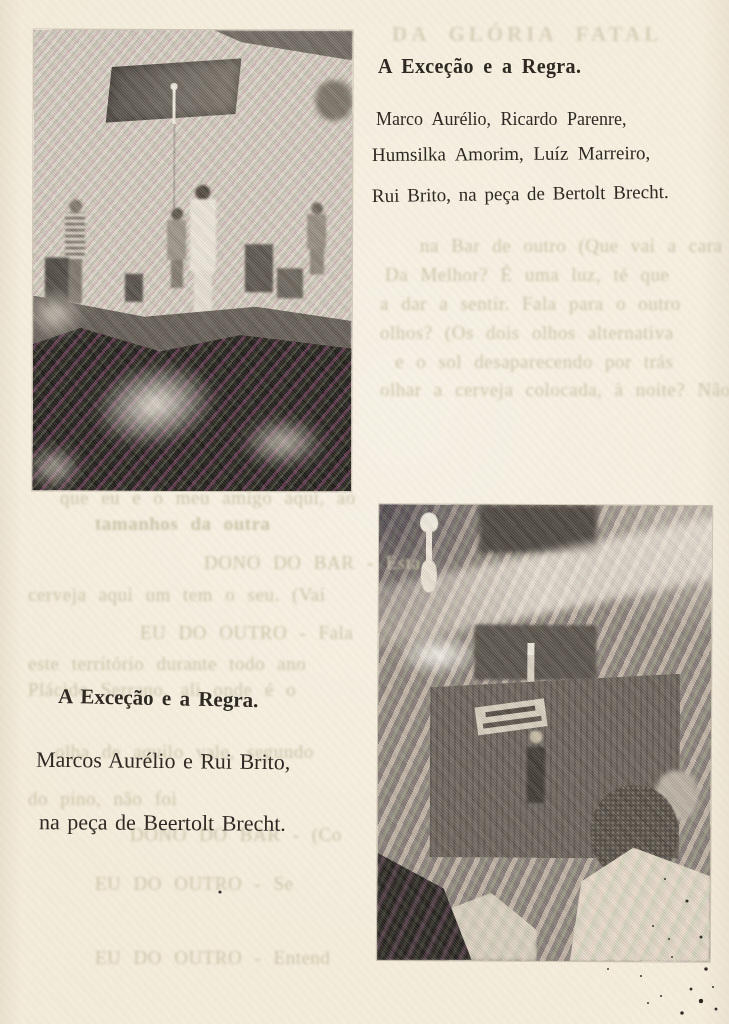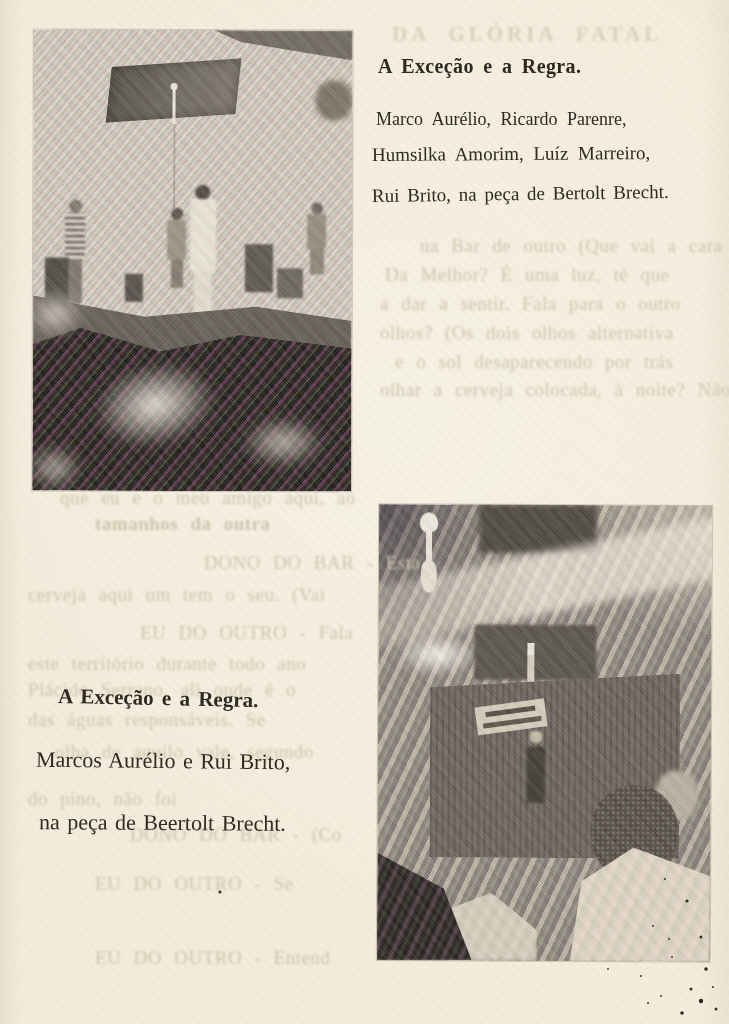--- a/index.html
+++ b/index.html
@@ -155,21 +155,20 @@
   <div class="ghost gr3">olhos? (Os dois olhos alternativa</div>
   <div class="ghost gr4">e o sol desaparecendo por trás</div>
   <div class="ghost gr5">olhar a cerveja colocada, à noite? Não</div>
   <div class="ghost gl0">que eu e o meu amigo aqui, ao</div>
   <div class="ghost gl1">tamanhos da outra</div>
   <div class="ghost gl2">DONO DO BAR - Esta</div>
   <div class="ghost gl3">cerveja aqui um tem o seu. (Vai</div>
   <div class="ghost gl4">EU DO OUTRO - Fala</div>
   <div class="ghost gl5">este território durante todo ano</div>
   <div class="ghost gl6">Plácido Serrano, ali onde é o</div>
-  <div class="ghost gl7">das águas responsáveis. Se</div>
   <div class="ghost gl8">olha de aquilo vale, segundo</div>
   <div class="ghost gb0">DONO DO BAR - (Co</div>
   <div class="ghost gb1">do pino, não foi</div>
   <div class="ghost gb2">EU DO OUTRO - Se</div>
   <div class="ghost gb4">EU DO OUTRO - Entend</div>
 
   <div class="photo photo-top">
     <div class="pt-base"></div>
     <div class="pt-wedge"></div>
     <div class="pt-rblob"></div>

